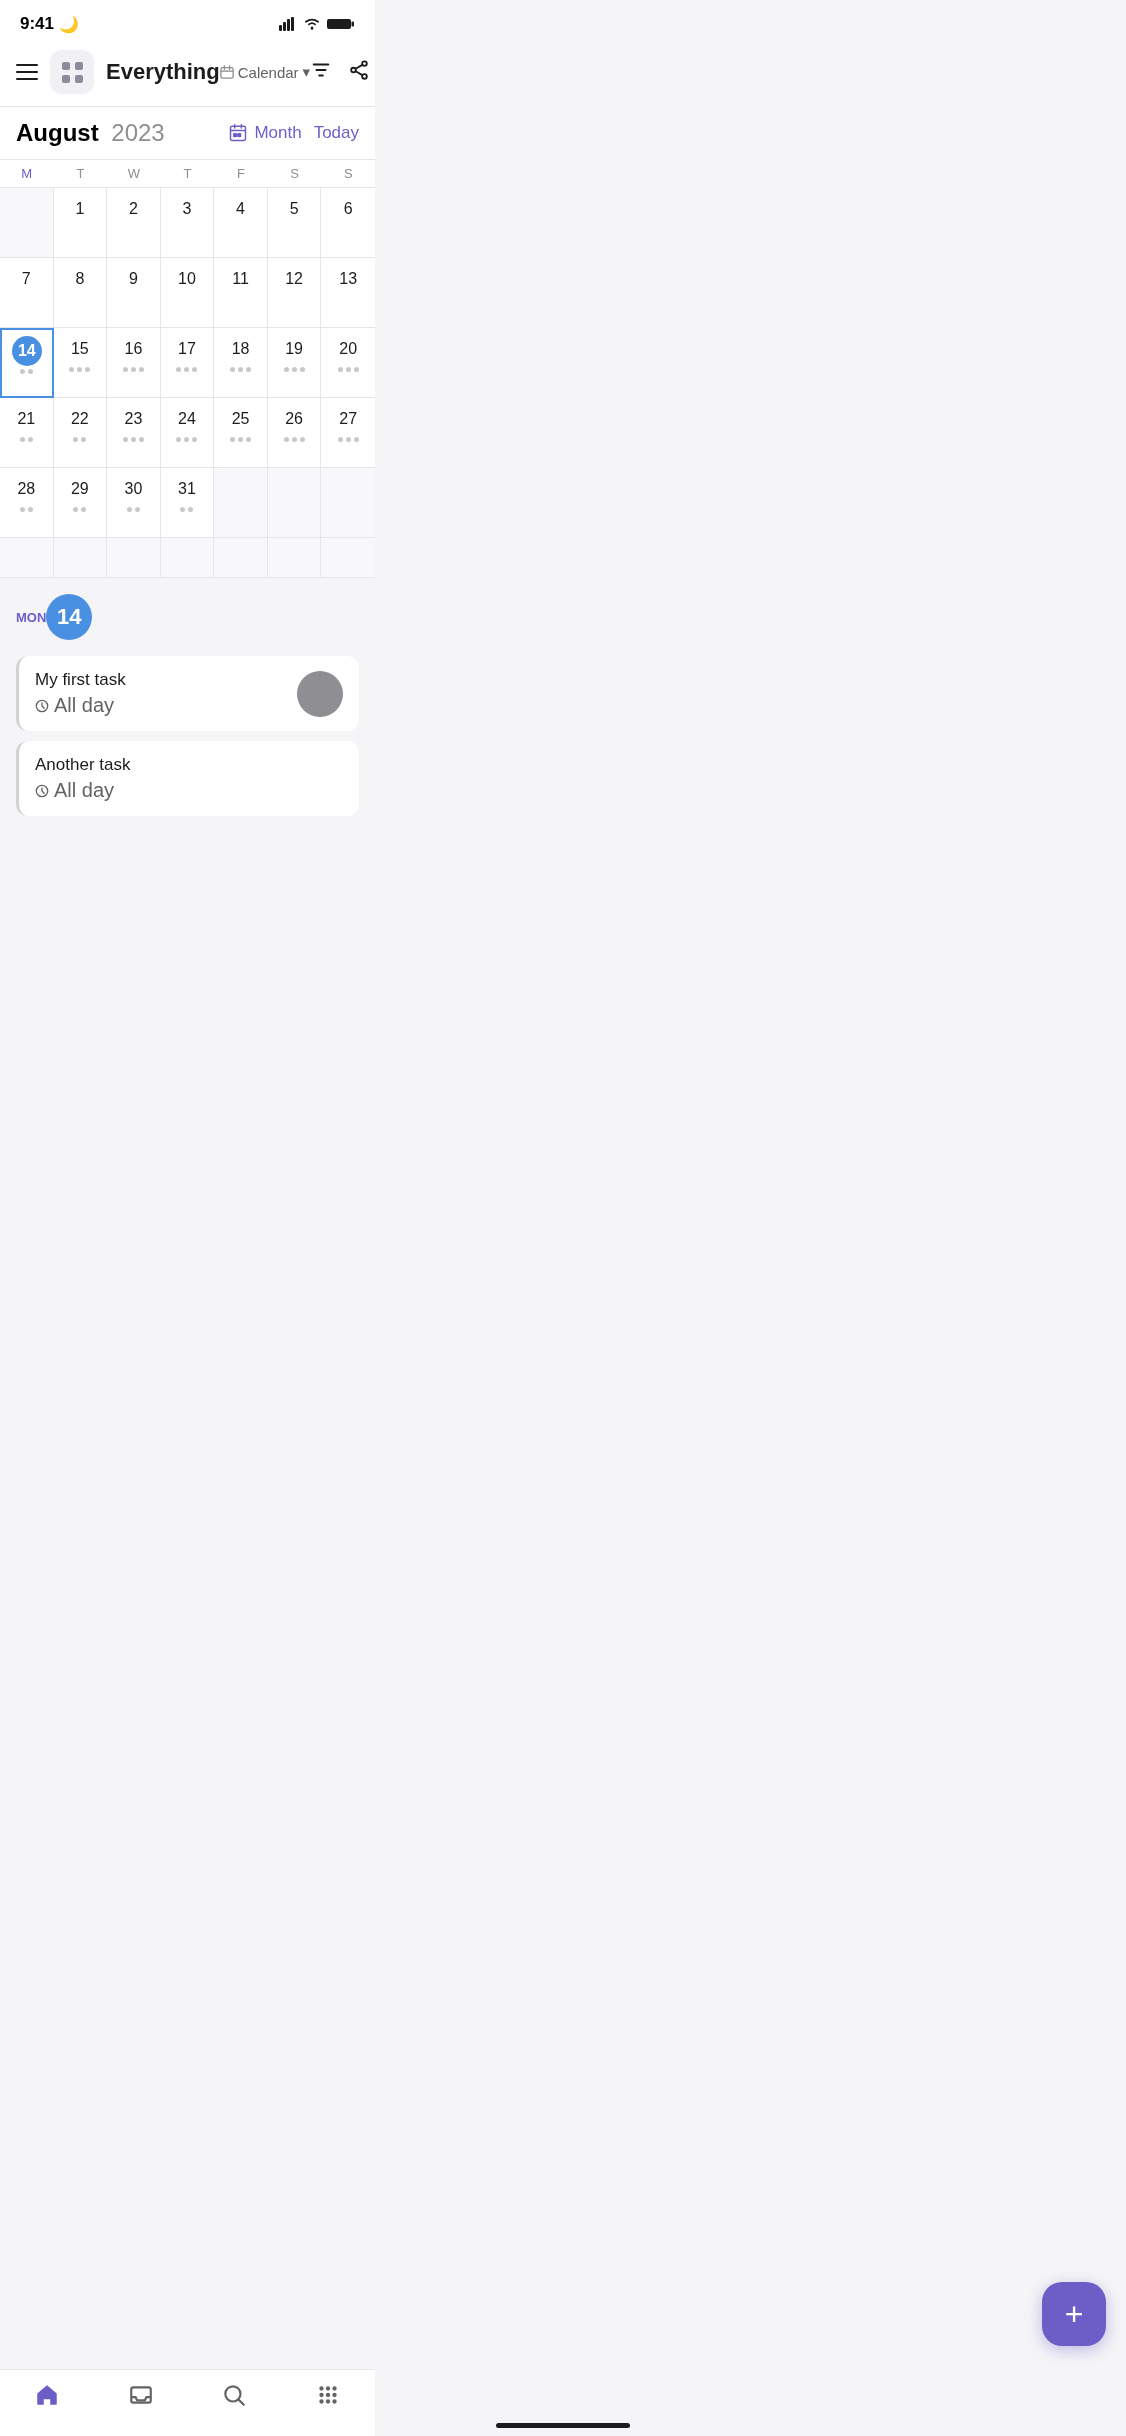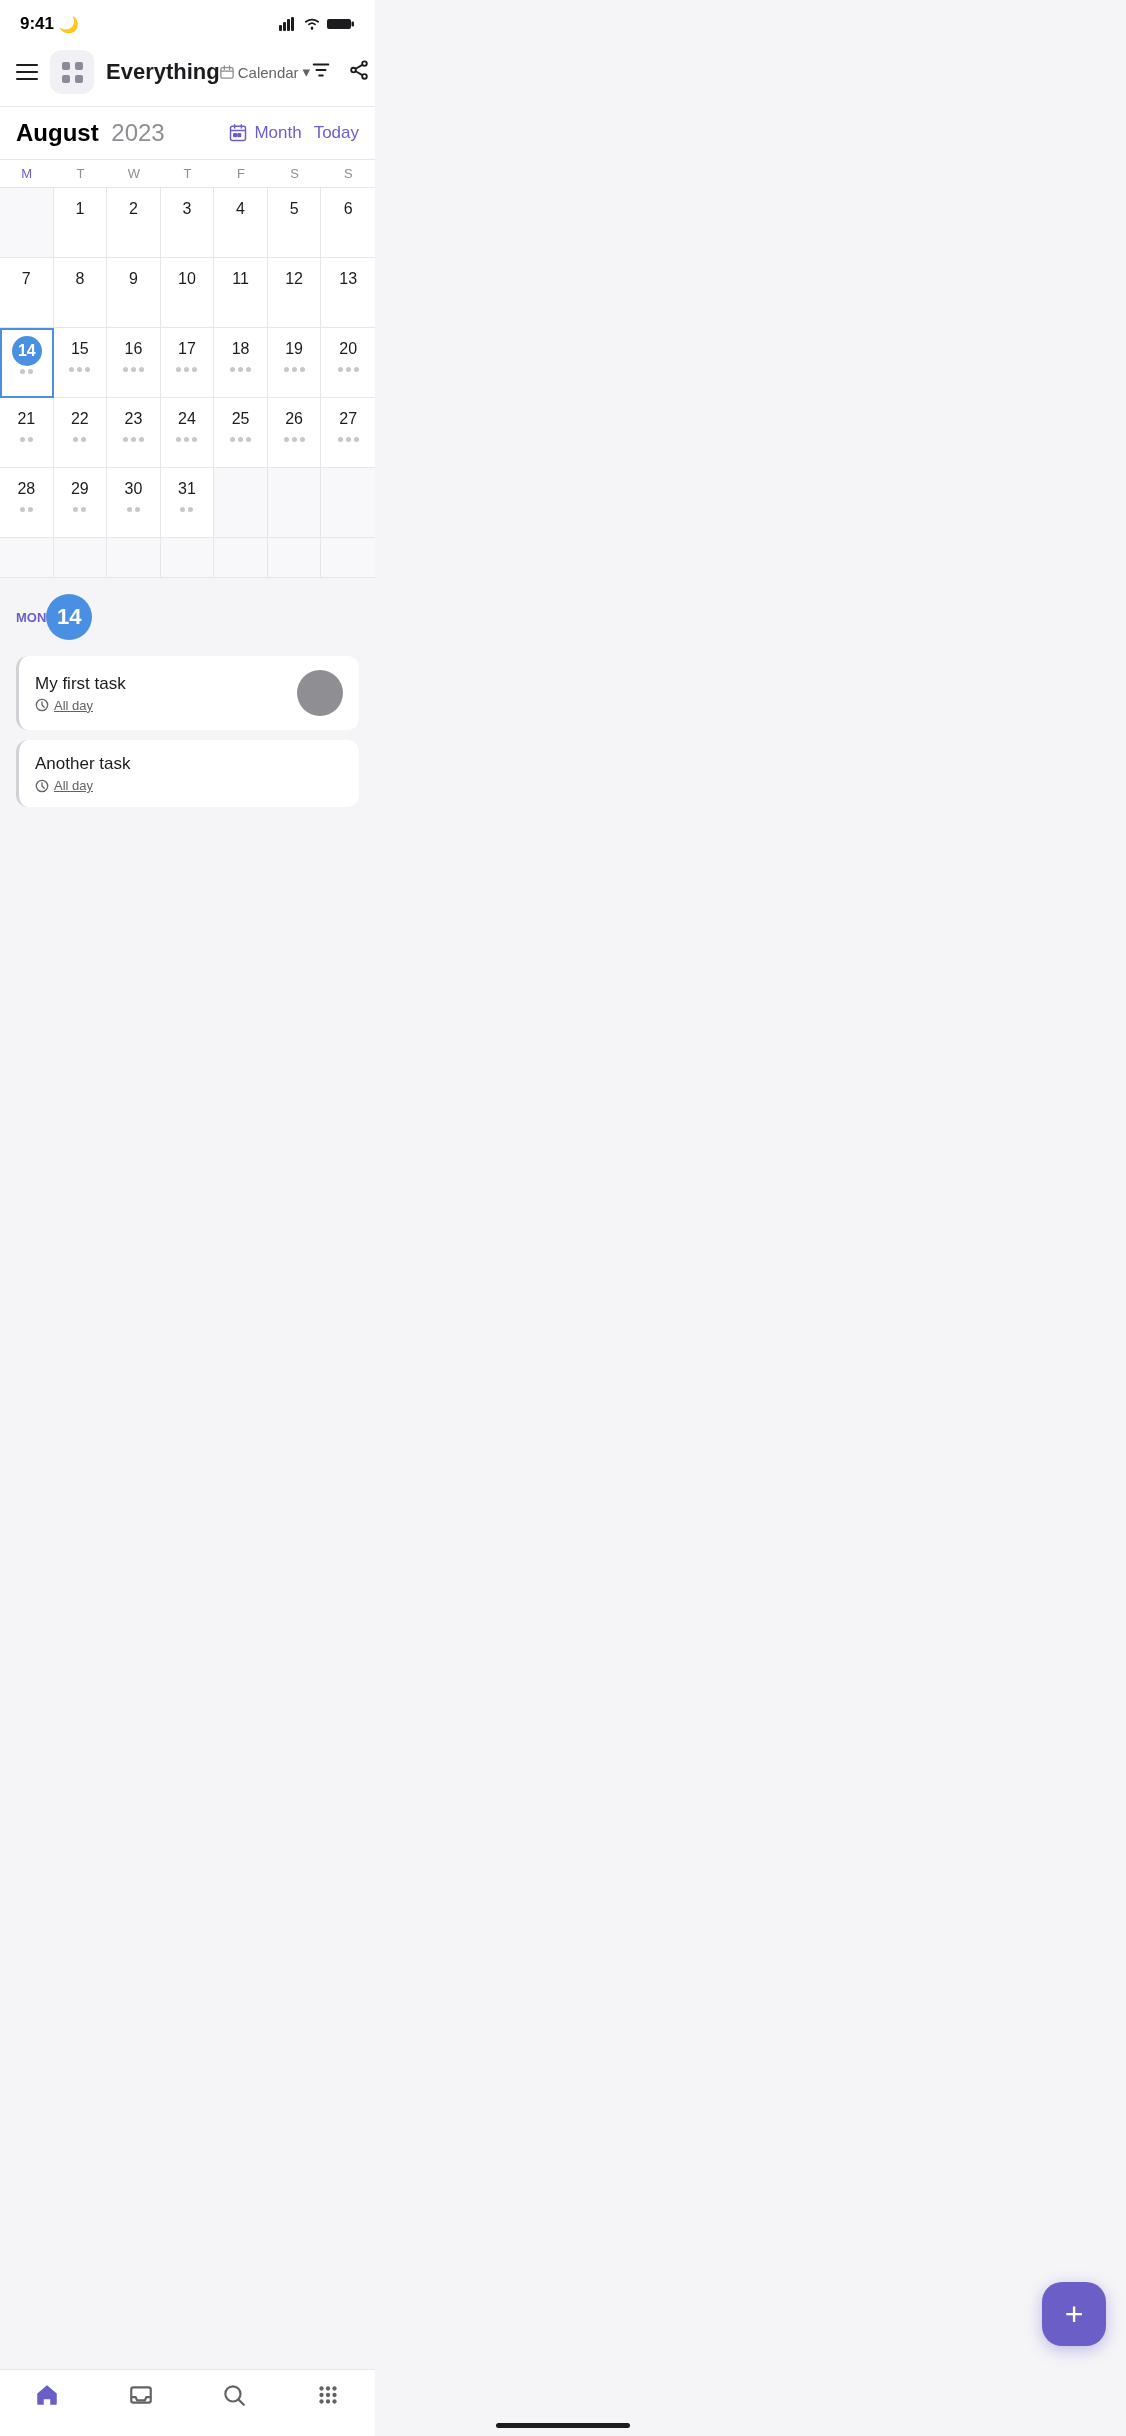--- a/index.html
+++ b/index.html
@@ -248,23 +248,22 @@
     }
     .task-name {
       font-size: 17px;
       font-weight: 500;
       color: #1c1c1e;
     }
     .task-time {
       display: flex;
       align-items: center;
       gap: 5px;
-      font-size: 13px;
+      font-size: 20px;
       color: #636366;
-      text-decoration: underline;
     }
     .task-toggle {
       width: 46px;
       height: 46px;
       border-radius: 50%;
       background: #8e8e93;
     }
 
     
     .fab {

